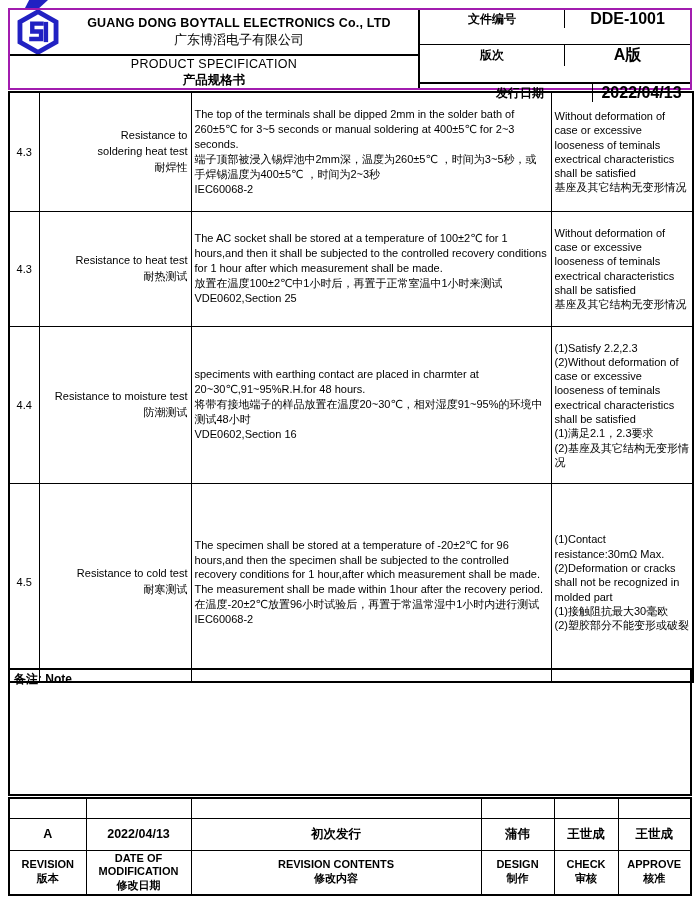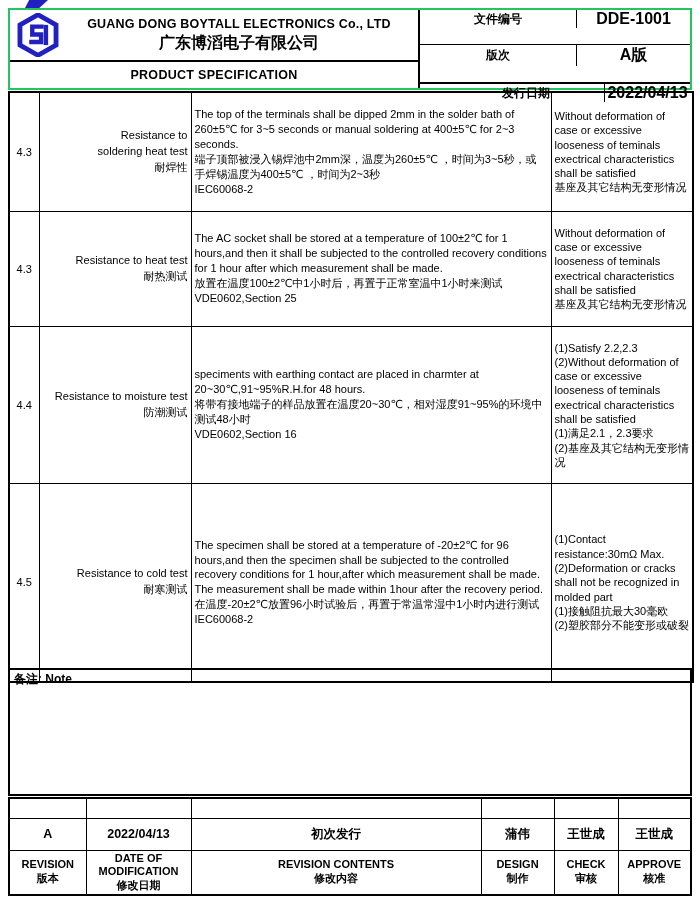--- a/index.html
+++ b/index.html
@@ -10,39 +10,39 @@
   }
   
   .corner-mark{
     position:absolute;left:25px;top:0;width:23px;height:8px;
     background:#2121c2;
     clip-path:polygon(18% 0,100% 0,62% 100%,0 100%);
   }
   
   .hdr{
     position:absolute;left:8px;top:8px;width:684px;height:82px;
-    border:2px solid #22c55e;box-sizing:border-box;display:flex;
+    border:2px solid #a21caf;box-sizing:border-box;display:flex;
   }
   .hdr-left{width:410px;border-right:2px solid #000;box-sizing:border-box;display:flex;flex-direction:column;}
   .company-row{height:50px;display:flex;align-items:center;box-sizing:border-box;padding-left:6px;}
   .logo{width:44px;height:44px;flex:0 0 44px;display:flex;align-items:center;justify-content:center;}
   .company-text{flex:1;text-align:center;line-height:1.25;}
   .co-en{font-weight:bold;font-size:12.5px;letter-spacing:.2px;}
-  .co-cn{font-weight:bold;font-size:16px;}
+  .co-cn{font-weight:normal;font-size:13px;}
   .title-row{flex:1;border-top:2px solid #000;box-sizing:border-box;text-align:center;
     display:flex;flex-direction:column;justify-content:center;line-height:1.3;}
-  .t-en{font-weight:bold;font-size:12.5px;letter-spacing:.3px;}
+  .t-en{font-weight:normal;font-size:12.5px;letter-spacing:.3px;}
   .t-cn{font-weight:bold;font-size:12.5px;}
   .hdr-right{flex:1;display:flex;flex-direction:column;}
   .f-row{display:flex;box-sizing:border-box;}
   .f-row + .f-row{border-top:1px solid #000;margin-top:16px;}
   .f-row.thick{border-top:2px solid #000;padding-left:28px;}
   .f-row.tall{height:25px;}
   .f-row.short{flex:1;}
-  .f-label{width:157px;border-right:1px solid #000;box-sizing:border-box;
+  .f-label{width:145px;border-right:1px solid #000;box-sizing:border-box;
     display:flex;align-items:center;justify-content:center;font-weight:bold;font-size:12px;}
   .f-value{flex:1;display:flex;align-items:center;justify-content:center;font-weight:bold;font-size:16px;}
   
   table.spec{
     position:absolute;left:8px;top:91px;width:684px;
     border-collapse:collapse;table-layout:fixed;
   }
   table.spec,table.spec td{border:1px solid #000;}
   table.spec{border:2px solid #000;}
   table.spec td{box-sizing:border-box;vertical-align:middle;font-size:11px;padding:14px 3px;}
@@ -86,20 +86,21 @@
             <path d="M68,27 L68,73" fill="none" stroke="#2121c2" stroke-width="10"></path>
           </svg>
         </span>
         <div class="company-text">
           <div class="co-en">GUANG DONG BOYTALL ELECTRONICS Co., LTD</div>
           <div class="co-cn">广东博滔电子有限公司</div>
         </div>
       </div>
       <div class="title-row">
         <div class="t-en">PRODUCT SPECIFICATION</div>
+        <div class="t-cn">产品规格书</div>
       </div>
     </div>
     <div class="hdr-right">
       <div class="f-row tall">
         <div class="f-label">文件编号</div>
         <div class="f-value">DDE-1001</div>
       </div>
       <div class="f-row tall">
         <div class="f-label">版次</div>
         <div class="f-value">A版</div>

